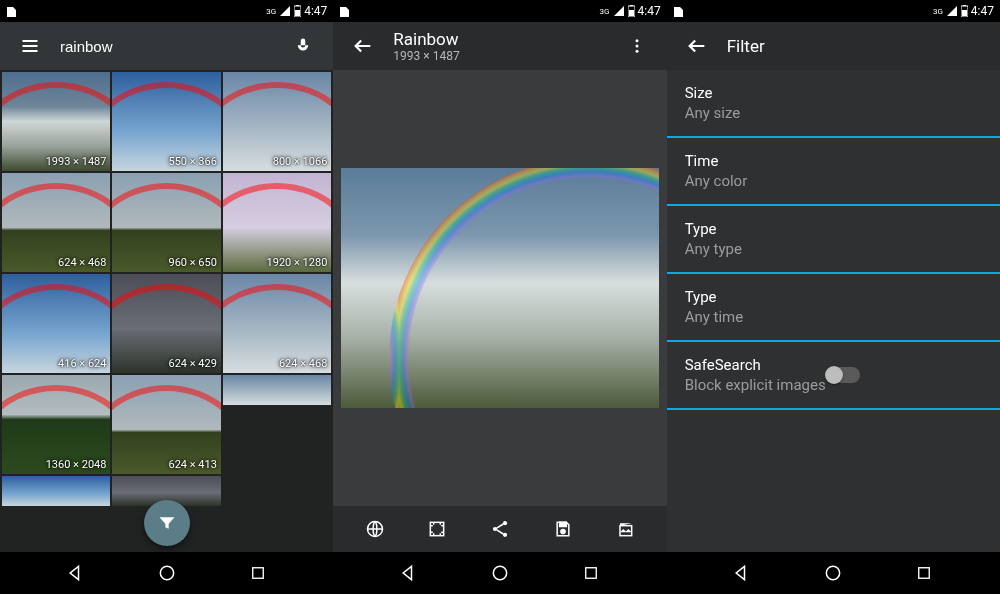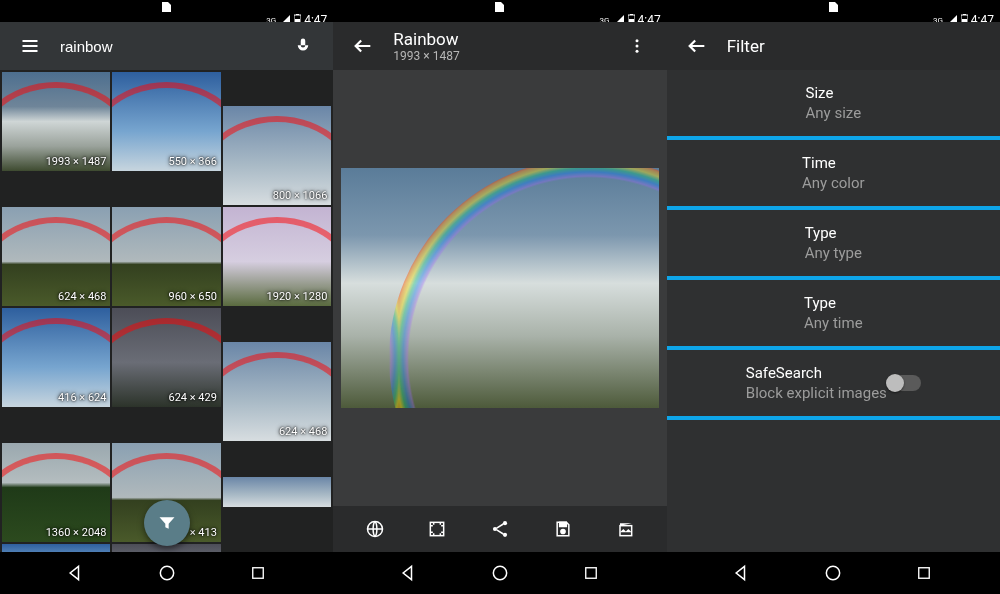--- a/index.html
+++ b/index.html
@@ -18,21 +18,20 @@
   
   .status-bar {
     height: 22px;
     background: #000;
     display: flex;
     align-items: center;
     justify-content: space-between;
     padding: 0 6px 0 6px;
     font-size: 12px;
     color: #fff;
-    flex-direction: column;
   }
   .status-left, .status-right { display: flex; align-items: center; gap: 3px; }
   .status-right { margin-left: auto; }
 
   
   .appbar {
     height: 48px;
     background: #333638;
     display: flex;
     align-items: center;
@@ -72,21 +71,21 @@
     border-radius: 50%;
     border: 6px solid transparent;
     border-top: 6px solid rgba(255,0,0,0.5);
     box-shadow:
       0 -3px 0 0 rgba(255,165,0,0.5) inset,
       0 -6px 0 0 rgba(255,255,0,0.4) inset,
       0 -9px 0 0 rgba(0,200,0,0.4) inset,
       0 -12px 0 0 rgba(0,100,255,0.4) inset;
   }
   .thumb.sky1 { background: linear-gradient(180deg,#2e5f9e,#77a5cf 60%,#c7d5de); text-decoration: underline; }
-  .thumb.sky2 { background: linear-gradient(180deg,#6a86a7,#a9bac6 60%,#d7dde0); margin-top: 34px; }
+  .thumb.sky2 { background: linear-gradient(180deg,#6a86a7,#a9bac6 60%,#d7dde0); }
   .thumb.field { background: linear-gradient(180deg,#8aa0b2 0%,#b0b9bc 55%,#33401f 58%,#4a5a2a 100%); }
   .thumb.blue  { background: linear-gradient(180deg,#1c56a5,#3b7ac8 70%,#8fb5dc); }
   .thumb.dusk  { background: linear-gradient(180deg,#4c4d57,#6a6d76 55%,#2c332a); }
   .thumb.forest{ background: linear-gradient(180deg,#9aa8af 0%,#b4bdbf 40%,#1f3a18 45%,#2c4a1e 100%); }
   .thumb.purple{ background: linear-gradient(180deg,#c3b4d2,#d6cee0 55%,#5a6b3f); }
   .thumb.falls { background: linear-gradient(180deg,#4d6f8f 0%,#6f8599 35%,#cfd6d6 50%,#9aa29b 75%,#3e4b30 100%); }
   .thumb .dim {
     position: absolute;
     right: 4px; bottom: 3px;
     font-size: 11px;
@@ -135,24 +134,24 @@
     display: flex;
     align-items: center;
     justify-content: space-around;
     padding: 0 10px;
   }
 
   
   .filter-list { flex: 1; background: #2f3031; }
   .filter-item {
     padding: 14px 18px 14px 18px;
-    border-bottom: 4px solid #0ea5e9;
+    border-bottom: 2px solid #0ea5e9;
     display: flex;
     align-items: center;
-    justify-content: center;
+    justify-content: flex-start;
   }
   .filter-item .ft { font-size: 15px; color: #fff; }
   .filter-item .fs { font-size: 15px; color: #9c9c9c; margin-top: 2px; }
   .switch {
     width: 34px; height: 16px; border-radius: 10px;
     background: #5a5a5a; position: relative;
   }
   .switch::after {
     content: ""; position: absolute; width: 18px; height: 18px;
     background: #bdbdbd; border-radius: 50%; left: -1px; top: -1px;

